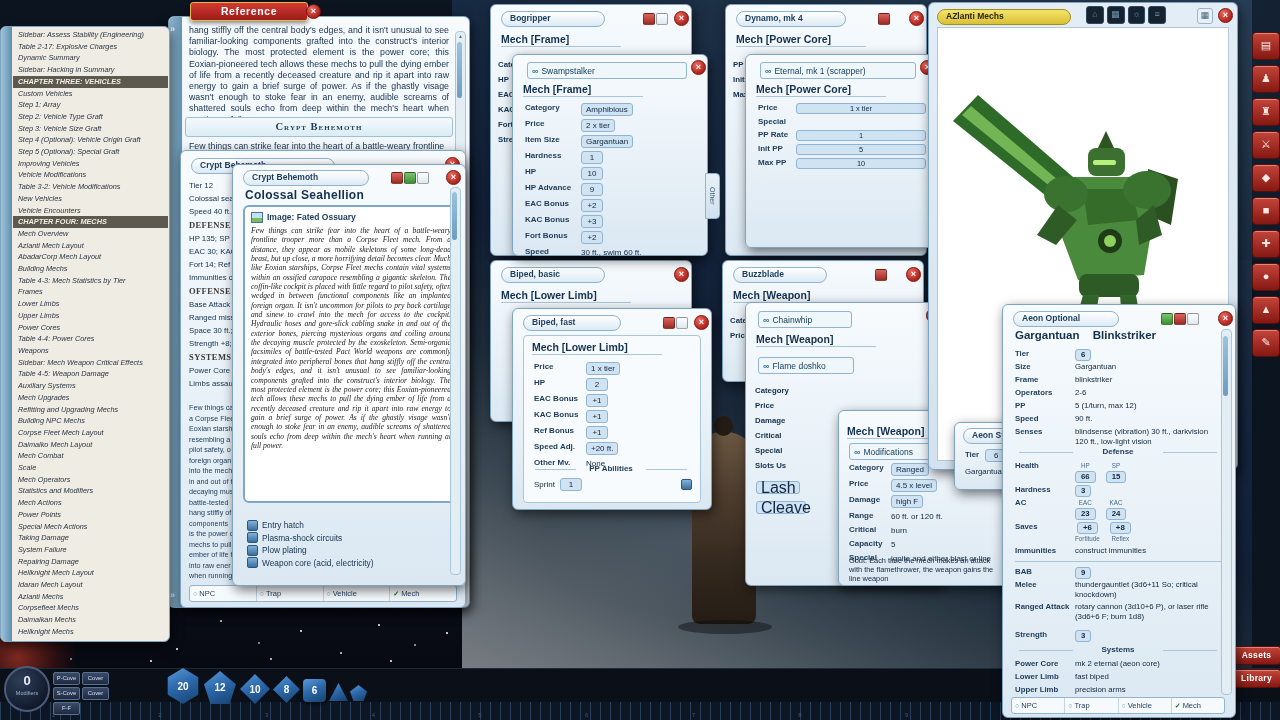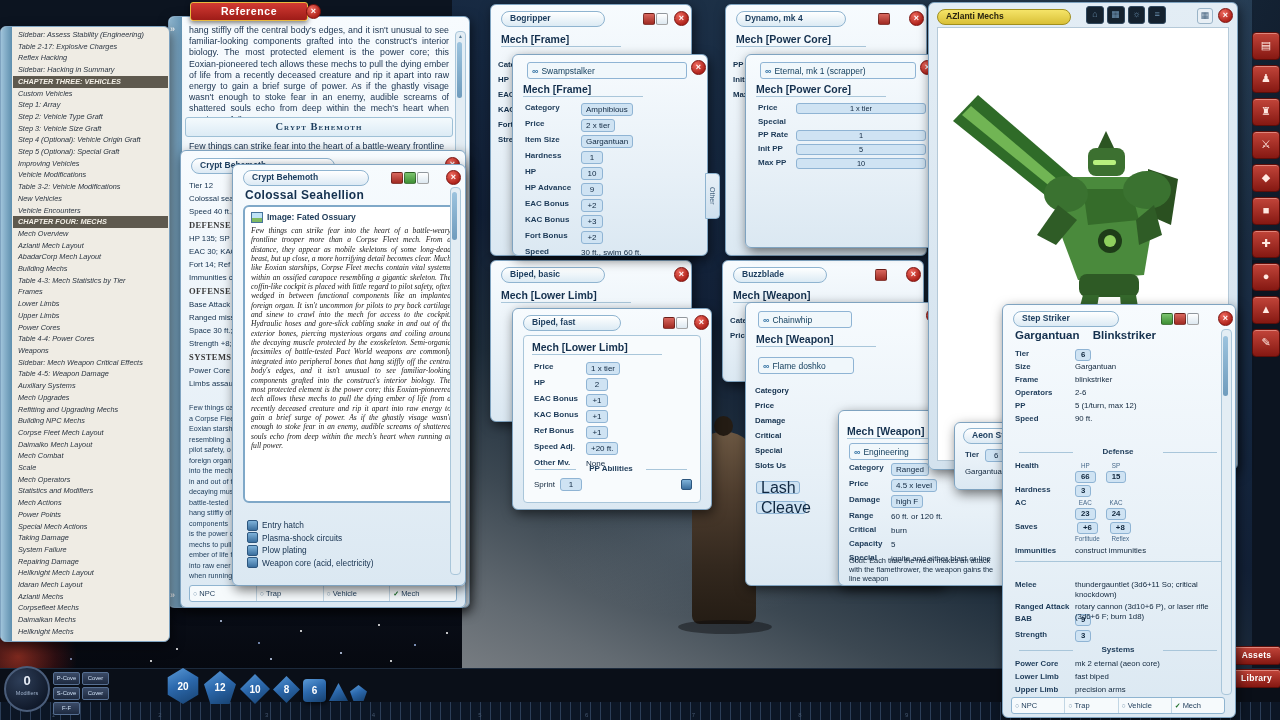--- a/index.html
+++ b/index.html
@@ -149,21 +149,21 @@
     </div>
 
   <div class="win" id="sidebar" style="left:0;top:26px;width:168px;height:614px;z-index:12;font-style:italic;">
     <div id="sb-edge"></div>
     <div id="sb-list">
 
         <div class="sb-item item"><span>Sidebar: Assess Stability (Engineering)</span></div>
 
         <div class="sb-item item"><span>Table 2-17: Explosive Charges</span></div>
 
-        <div class="sb-item item"><span>Reflex Hacking</span></div>
+        <div class="sb-item item"><span>Dynamic Summary</span></div>
 
         <div class="sb-item item"><span>Sidebar: Hacking in Summary</span></div>
 
         <div class="sb-item chapter"><span>CHAPTER THREE: VEHICLES</span></div>
 
         <div class="sb-item item"><span>Custom Vehicles</span></div>
 
         <div class="sb-item item"><span>Step 1: Array</span></div>
 
         <div class="sb-item item"><span>Step 2: Vehicle Type Graft</span></div>
@@ -577,21 +577,21 @@
       </div>
     <div class="fval chip" style="position:absolute;left:10px;top:178px;width:34px;">Lash</div>
     <div class="fval chip" style="position:absolute;left:10px;top:188px;width:40px;margin-top:10px;">Cleave</div>
   </div>
 
   <div class="win" style="left:838px;top:410px;width:170px;height:174px;z-index:22;">
     <div class="xbtn" style="left:153px;top:4px;">×</div>
     <div class="hdr" style="left:8px;top:14px;width:110px;">Mech [Weapon]</div>
     <div class="namebox" style="left:10px;top:32px;width:96px;">
       <span class="linkic">∞</span>
-      <span>Engineering</span>
+      <span>Modifications</span>
     </div>
     <div class="rows" style="left:10px;top:52px;width:152px;">
 
     <div class="frow">
           <span class="flabel" style="width:42px;">Category</span>
           <span class="fval chip">Ranged</span>
         </div>
         <div class="frow">
           <span class="flabel" style="width:42px;">Price</span>
           <span class="fval chip">4.5 x level</span>
@@ -656,21 +656,21 @@
   <div class="win" style="left:954px;top:422px;width:118px;height:66px;z-index:32;">
     <div class="pill" style="left:8px;top:5px;width:62px;">Aeon Strik</div>
     <div style="position:absolute;left:10px;top:26px;display:flex;gap:6px;font:7.8px/11px 'Liberation Sans',sans-serif;color:#10263c;">
       <b style="color:#1c3a58;">Tier</b>
       <span class="fval chip">6</span>
     </div>
     <div style="position:absolute;left:10px;top:44px;font:7.8px 'Liberation Sans',sans-serif;color:#10263c;white-space:nowrap;overflow:hidden;width:100px;">Gargantuan bl</div>
   </div>
 
   <div class="win" style="left:1002px;top:304px;width:232px;height:412px;z-index:34;">
-    <div class="pill" style="left:10px;top:6px;width:88px;">Step Striker</div>
+    <div class="pill" style="left:10px;top:6px;width:88px;">Aeon Optional</div>
     <div class="chipic green" style="left:158px;top:8px;"></div>
     <div class="chipic red" style="left:171px;top:8px;"></div>
     <div class="chipic light" style="left:184px;top:8px;"></div>
     <div class="xbtn" style="left:215px;top:6px;">×</div>
     <div id="bk-heading" style="left:12px;top:24px;">
       <span class="sz">Gargantuan</span>
       <span>Blinkstriker</span>
     </div>
     <div style="position:absolute;left:12px;top:44px;width:206px;height:346px;">
       <div class="bkrow" style="top:0;">
@@ -689,20 +689,24 @@
           <span class="flabel">Operators</span>
           <span>2-6</span>
         </div>
       <div class="bkrow" style="top:52px;">
           <span class="flabel">PP</span>
           <span>5 (1/turn, max 12)</span>
         </div>
       <div class="bkrow" style="top:65px;">
           <span class="flabel">Speed</span>
           <span>90 ft.</span>
+        </div>
+      <div class="bkrow" style="top:78px;">
+          <span class="flabel">Senses</span>
+          <span style="flex:1;">blindsense (vibration) 30 ft., darkvision 120 ft., low-light vision</span>
         </div>
       <div class="sect" style="left:0;top:98px;width:100%;">Defense</div>
       <div class="bkrow" style="top:112px;">
           <span class="flabel">Health</span>
         <span class="bk-sub">
             <i class="bk-sublab">HP</i>
             <b class="bk-chip">66</b>
           </span>
         <span class="bk-sub">
             <i class="bk-sublab">SP</i>
@@ -733,21 +737,21 @@
         <span class="bk-sub rev">
             <i class="bk-sublab">Reflex</i>
             <b class="bk-chip">+8</b>
           </span>
       </div>
       <div class="bkrow" style="top:197px;">
           <span class="flabel">Immunities</span>
           <span>construct immunities</span>
         </div>
       <div class="bkdiv" style="top:212px;"></div>
-      <div class="bkrow" style="top:218px;margin-top:47px;">
+      <div class="bkrow" style="top:218px;">
           <span class="flabel">BAB</span>
           <span class="bk-chip">9</span>
         </div>
       <div class="bkrow" style="top:231px;">
           <span class="flabel">Melee</span>
           <span style="flex:1;">thundergauntlet (3d6+11 So; critical knockdown)</span>
         </div>
       <div class="bkrow" style="top:253px;">
           <span class="flabel">Ranged Attack</span>
           <span style="flex:1;">rotary cannon (3d10+6 P), or laser rifle (3d6+6 F; burn 1d8)</span>

